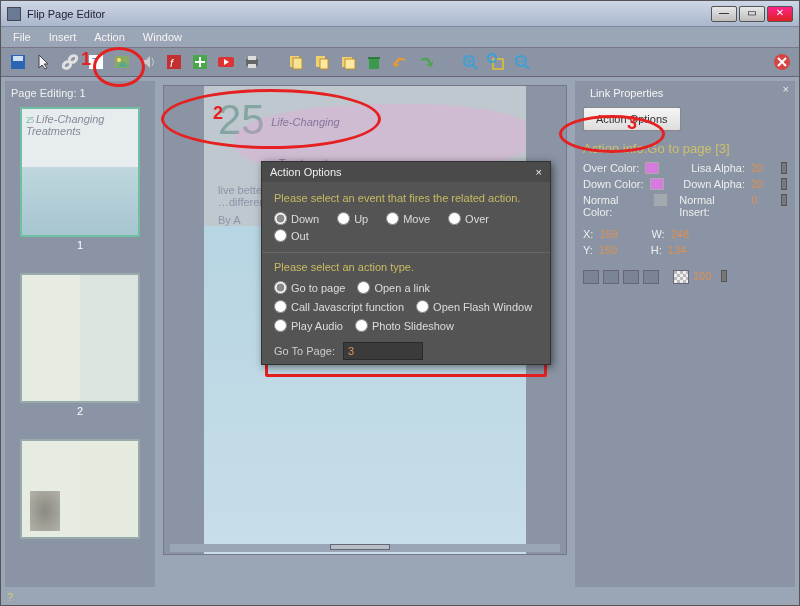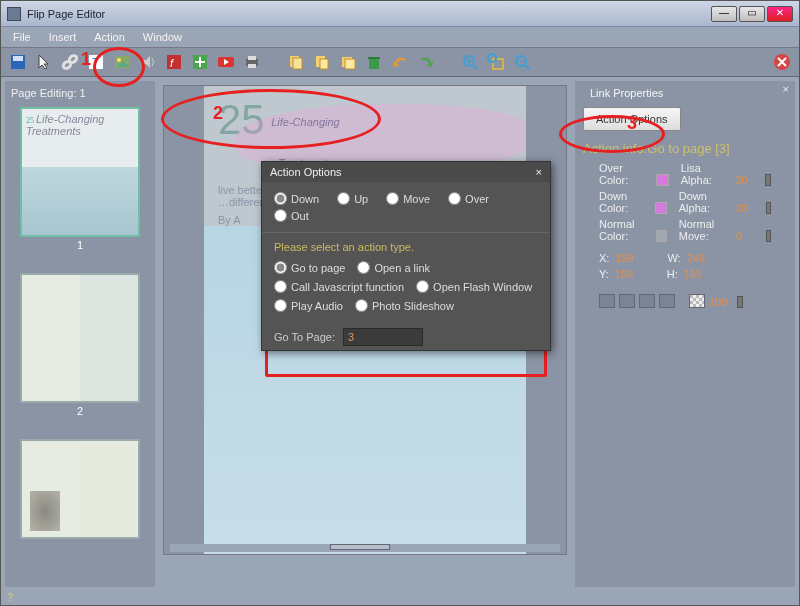--- a/index.html
+++ b/index.html
@@ -30,40 +30,40 @@
   .subtext { color:#8a96a8; font-size:11px; padding-left:14px; }
   .spa { position:absolute; left:0; right:0; bottom:0; top:140px; background:linear-gradient(#b7d5e3,#c8dee8); }
   .link-region { position:absolute; left:30px; top:18px; width:300px; height:70px; background:rgba(255,150,220,0.25); border-radius:50% 40% 50% 40%; }
   .scrollbar-h { position:absolute; left:6px; right:6px; bottom:2px; height:8px; background:#9aa5b5; }
   .scrollbar-h .handle { width:60px; height:6px; background:#b6bec8; border:1px solid #667; margin-left:160px; }
   .props { width:220px; background:#8a94a4; color:#eee; padding:6px 8px; position:relative;}
   .props .close-x { position:absolute; right:6px; top:2px; color:#eee; }
   .props h3 { font-weight:normal; font-size:11px; margin-bottom:8px; color:#f5f5f5;padding-left:7px;}
   .actbtn { background:linear-gradient(#f6f6f6,#ddd); color:#333; border:1px solid #888; padding:5px 12px; border-radius:2px; display:inline-block;}
   .lbl-y { color:#cec06b; font-size:13px; display:block; margin:10px 0 6px; }
-  .row2 { display:flex; align-items:flex-end; gap:6px; margin:4px 16px; font-size:11px;}
+  .row2 { display:flex; align-items:flex-start; gap:6px; margin:4px 0; font-size:11px;}
   .swatch { width:14px; height:12px; background:#d67ae0; border:1px solid #aaa; }
   .swatch.grey { background:#a2a8b0; }
   .valo { color:#e09050; min-width:24px; }
   .stepper { width:6px; height:12px; background:#777; border:1px solid #555; }
   .smicon { width:16px; height:14px; background:#7a8494; border:1px solid #667; }
   .annot { position:absolute; border:3px solid #e62020; border-radius:50%; pointer-events:none; }
   .annot.red-rect { border-radius:4px; }
   .annot-num { position:absolute; color:#e62020; font-size:18px; font-weight:bold; pointer-events:none; }
   
   .dialog { position:absolute; left:260px; top:160px; width:290px; background:#545454; color:#ccc; border:1px solid #333; box-shadow:2px 2px 8px rgba(0,0,0,0.5); z-index:50;}
   .dialog .dtitle { background:#4a4a4a; color:#eee; padding:4px 8px; display:flex; justify-content:space-between; }
   .dialog .dbody { padding:10px 12px 4px; }
   .dialog .hint { color:#c9bb60; margin-bottom:8px; }
   .dialog .radios { display:flex; flex-wrap:wrap; gap:4px 18px; margin-bottom:10px; }
   .dialog .radios label { display:flex; align-items:center; gap:4px; color:#ddd; }
   .dialog hr { border:none; border-top:1px solid #666; margin:6px -12px 8px; }
   .dialog .atype { display:flex; flex-wrap:wrap; gap:6px 12px; }
   .dialog .atype label { display:flex; align-items:center; gap:4px; color:#ddd; font-size:10px;}
-  .dialog .inrow { display:flex; align-items:center; gap:8px; margin-top:16px;}
+  .dialog .inrow { display:flex; align-items:center; gap:8px; margin-top:10px;}
   .dialog .inrow input { background:#3b3b3b; border:1px solid #2a2a2a; color:#e0945a; width:80px; padding:2px 4px;}
   .dialog .dfoot { display:flex; justify-content:flex-end; gap:6px; padding:6px 10px 10px; }
   .dbtn { background:linear-gradient(#f6f6f6,#ddd); color:#222; border:1px solid #777; padding:3px 14px; border-radius:2px;}
   input[type=radio]{ accent-color:#888; }
   .statusbar { height:14px; background:#9aa5b5; padding:0 6px; color:#d7cf6a; font-size:10px;}
 </style>
 </head>
 <body>
 
 <div class="window">
@@ -288,38 +288,38 @@
         <span class="swatch"></span>
         <span style="flex:1"></span>
         <span>Down Alpha:</span>
         <span class="valo">20</span>
         <span class="stepper"></span>
       </div>
       <div class="row2">
         <span>Normal Color:</span>
         <span class="swatch grey"></span>
         <span style="flex:1"></span>
-        <span>Normal Move:</span>
+        <span>Normal Insert:</span>
         <span class="valo">0</span>
         <span class="stepper"></span>
       </div>
 
       <div class="row2" style="margin-top:10px">
         <span>X:</span>
         <span class="valo">159</span>
         <span style="width:16px"></span>
         <span>W:</span>
         <span class="valo">248</span>
       </div>
       <div class="row2">
         <span>Y:</span>
         <span class="valo">150</span>
         <span style="width:16px"></span>
         <span>H:</span>
-        <span class="valo">155</span>
+        <span class="valo">134</span>
       </div>
 
       <div class="row2" style="margin-top:14px;gap:4px">
         <span class="smicon"></span>
         <span class="smicon"></span>
         <span class="smicon"></span>
         <span class="smicon"></span>
         <span style="width:6px"></span>
         <span class="smicon" style="background:repeating-conic-gradient(#bbb 0 25%,#eee 0 50%) 0/6px 6px"></span>
         <span class="valo">100</span>
@@ -332,20 +332,21 @@
   <div class="statusbar">
     <span>?</span>
   </div>
 
   <div class="dialog">
     <div class="dtitle">
       <span>Action Options</span>
       <span>×</span>
     </div>
     <div class="dbody">
+      <div class="hint">Please select an event that fires the related action.</div>
       <div class="radios">
         <label>
             <input type="radio" checked="" style="">
             <span>Down</span>
           </label>
         <label>
             <input type="radio" style="">
             <span>Up</span>
           </label>
         <label>

